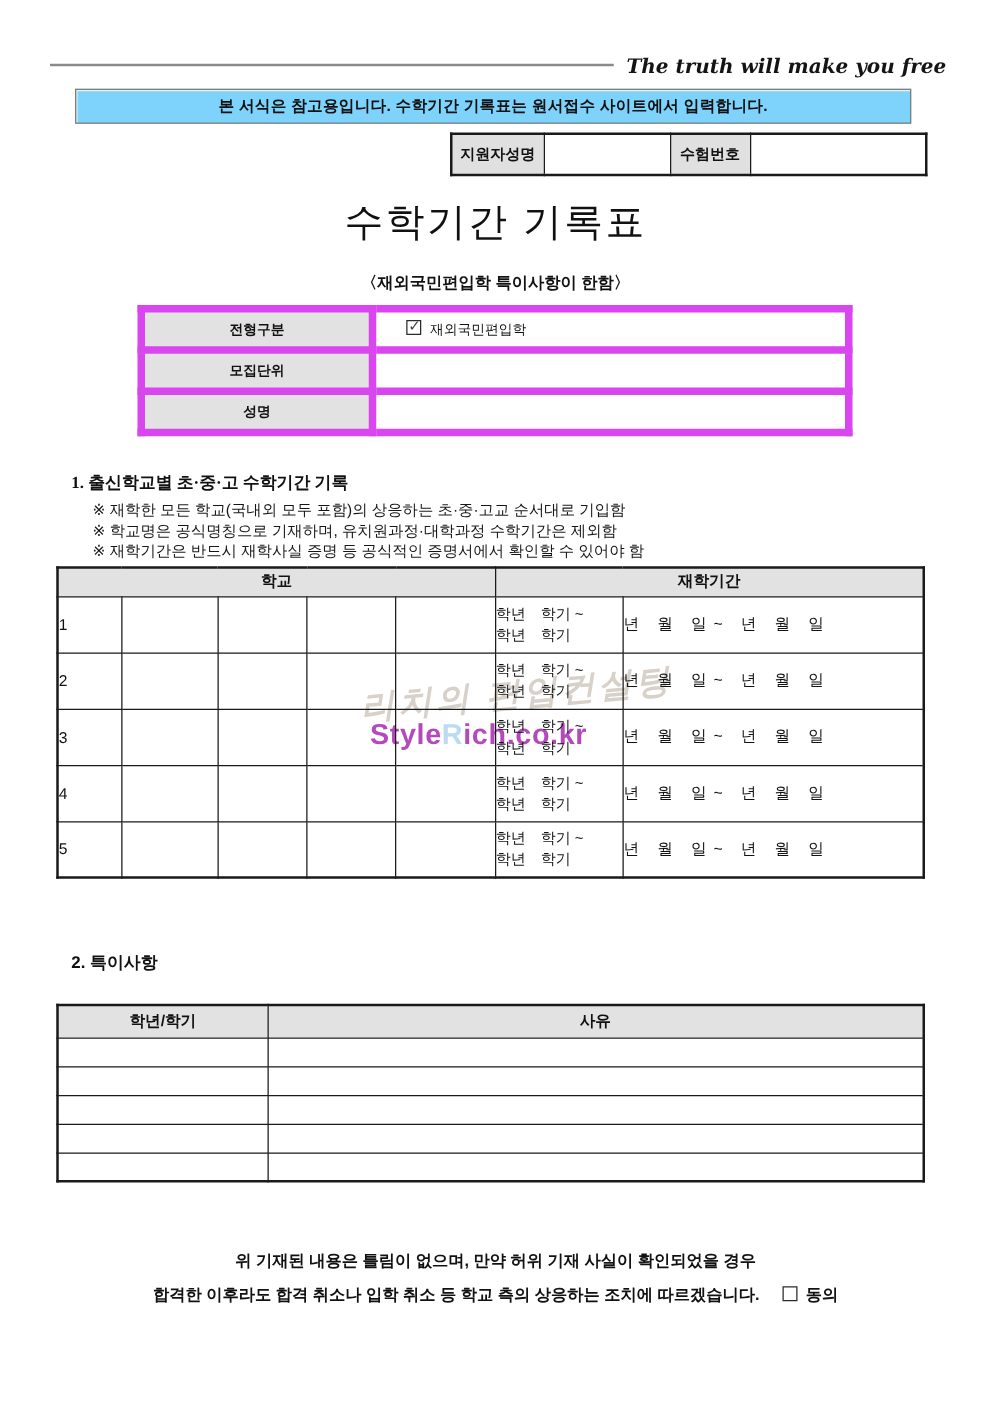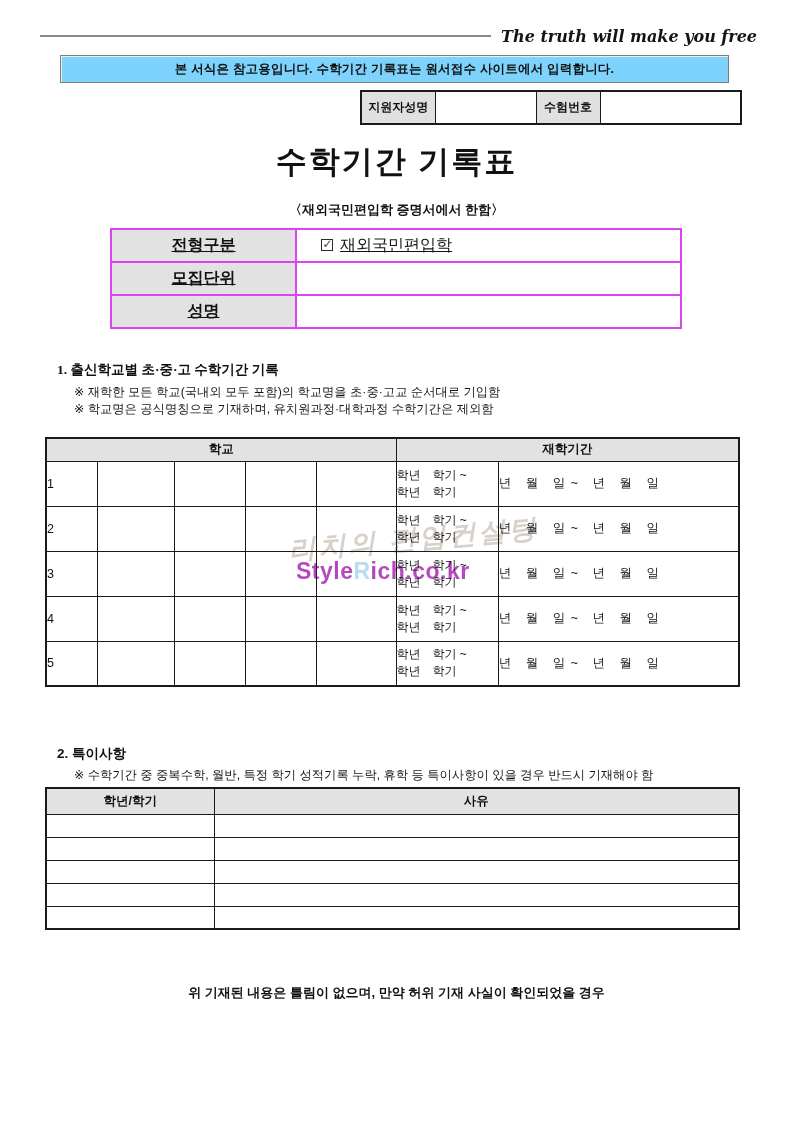--- a/index.html
+++ b/index.html
@@ -1,39 +1,39 @@
 <!DOCTYPE html>
 <html><head>
 <meta charset="utf-8">
 <style>
   * { margin:0; padding:0; box-sizing:border-box; }
   html,body { background:#ffffff; }
   body { font-family:"Liberation Sans","DejaVu Sans",sans-serif; color:#111; }
-  .page { position:relative; width:793px; height:1063px; background:#fff; overflow:hidden; margin:0 auto; }
+  .page { position:relative; width:793px; height:1063px; background:#fff; overflow:hidden; margin:16px auto; }
 
   
   .motto-row { position:absolute; top:26px; left:40px; width:717px; height:20px; display:flex; align-items:center; }
   .motto-rule { flex:1; height:0; border-top:2px solid #8a8a8a; margin-right:10px; }
   .motto-text { font-family:"DejaVu Serif","Liberation Serif",serif; font-style:italic; font-weight:bold; font-size:16px; color:#141414; white-space:nowrap; }
 
   
   .notice { position:absolute; top:55px; left:60px; width:669px; height:28px; background:#7dd3fc; border:1px solid #7d7d7d; box-shadow:inset 1px 1px 0 #efefef; display:flex; align-items:center; justify-content:center; font-size:12.5px; font-weight:bold; letter-spacing:0.2px; }
 
   
   table { border-collapse:collapse; }
   .mini-table { position:absolute; top:90px; left:360px; width:380px; table-layout:fixed; border:2px solid #1a1a1a;padding-left:40px; }
   .mini-table td { border:1px solid #1a1a1a; height:33px; font-size:12px; text-align:center; vertical-align:middle; }
   .mini-table td.lbl { background:#e0e0e0; font-weight:bold; }
 
-  .doc-title { position:absolute; top:141px; left:0; width:100%; text-align:center; font-size:31px; font-weight:700; letter-spacing:2px; }
+  .doc-title { position:absolute; top:141px; left:0; width:100%; text-align:center; font-size:31px; font-weight:400; letter-spacing:2px; }
   .doc-subtitle { position:absolute; top:201px; left:0; width:100%; text-align:center; font-size:13px; font-weight:bold; }
 
   
   .info-table { position:absolute; top:228px; left:110px; width:572px; table-layout:fixed; border:2px solid #1a1a1a; }
-  .info-table td { border:2px solid #d946ef; height:33px; font-size:16px; vertical-align:middle;text-decoration:underline; }
+  .info-table td { border:6px solid #d946ef; height:33px; font-size:11px; vertical-align:middle; }
   .info-table td.lbl { background:#e2e2e2; font-weight:bold; text-align:center; width:185px; }
   .info-table td.val { padding-left:24px; background:#fff; }
 
   .sec-heading { position:absolute; left:57px; font-size:13.5px; font-weight:bold; }
   .sec1-heading { top:361px;font-family:Liberation Serif, serif; }
   .sec2-heading { top:745px; }
   .notes { position:absolute; left:74px; top:384px; font-size:12.3px; line-height:16.5px; color:#161616; }
   .note2 { position:absolute; left:74px; top:767px; font-size:12.3px; color:#161616; }
 
   
@@ -88,21 +88,21 @@
         <tr>
       <td class="lbl">지원자성명</td>
       <td></td>
       <td class="lbl">수험번호</td>
       <td></td>
     </tr>
   </tbody>
     </table>
 
   <div class="doc-title">수학기간 기록표</div>
-  <div class="doc-subtitle">〈재외국민편입학 증명서에서 한함〉</div>
+  <div class="doc-subtitle">〈재외국민편입학 특이사항이 한함〉</div>
 
   <table class="info-table">
     <tbody>
         <tr>
       <td class="lbl">전형구분</td>
       <td class="val">
         <span class="cbx checked"></span><span class="cb-gap"></span><span>재외국민편입학</span>
       </td>
     </tr>
     <tr>
@@ -111,22 +111,23 @@
     </tr>
     <tr>
       <td class="lbl">성명</td>
       <td class="val"></td>
     </tr>
   </tbody>
     </table>
 
   <div class="sec-heading sec1-heading">1. 출신학교별 초·중·고 수학기간 기록</div>
   <div class="notes">
-    <div>※ 재학한 모든 학교(국내외 모두 포함)의 학교명을 초·중·고교 순서대로 기입함</div>
+    <div>※ 재학한 모든 학교(국내외 모두 포함)의 상응하는 초·중·고교 순서대로 기입함</div>
     <div>※ 학교명은 공식명칭으로 기재하며, 유치원과정·대학과정 수학기간은 제외함</div>
+    <div>※ 재학기간은 반드시 재학사실 증명 등 공식적인 증명서에서 확인할 수 있어야 함</div>
   </div>
 
   <div class="wm">
     <div class="wm-kr">리치의 편입컨설팅</div>
     <div class="wm-en">
       <span class="wm-p0">Style</span><span class="wm-p1">R</span><span class="wm-p2">ich.co.kr</span>
     </div>
   </div>
 
   <table class="main-table">
@@ -203,21 +204,20 @@
         <td class="c-grade">
           <div>학년　학기 ~</div>
           <div>학년　학기</div>
         </td>
         <td class="c-period">년　월　일 ~　년　월　일</td>
       </tr>
     </tbody>
   </table>
 
   <div class="sec-heading sec2-heading">2. 특이사항</div>
-  <div class="note2">※ 수학기간 중 중복수학, 월반, 특정 학기 성적기록 누락, 휴학 등 특이사항이 있을 경우 반드시 기재해야 함</div>
 
   <table class="sec2-table">
     <thead>
       <tr>
         <th class="col-grade">학년/학기</th>
         <th>사유</th>
       </tr>
     </thead>
     <tbody>
       <tr>
@@ -238,15 +238,18 @@
         </tr>
       <tr>
           <td></td>
           <td></td>
         </tr>
     </tbody>
   </table>
 
   <div class="footer">
     <div>위 기재된 내용은 틀림이 없으며, 만약 허위 기재 사실이 확인되었을 경우</div>
+    <div>
+      <span>합격한 이후라도 합격 취소나 입학 취소 등 학교 측의 상응하는 조치에 따르겠습니다.</span><span class="agree-gap"></span><span class="cbx"></span><span class="cb-gap"></span><span>동의</span>
+    </div>
   </div>
 
 </div>
 
 </body></html>

